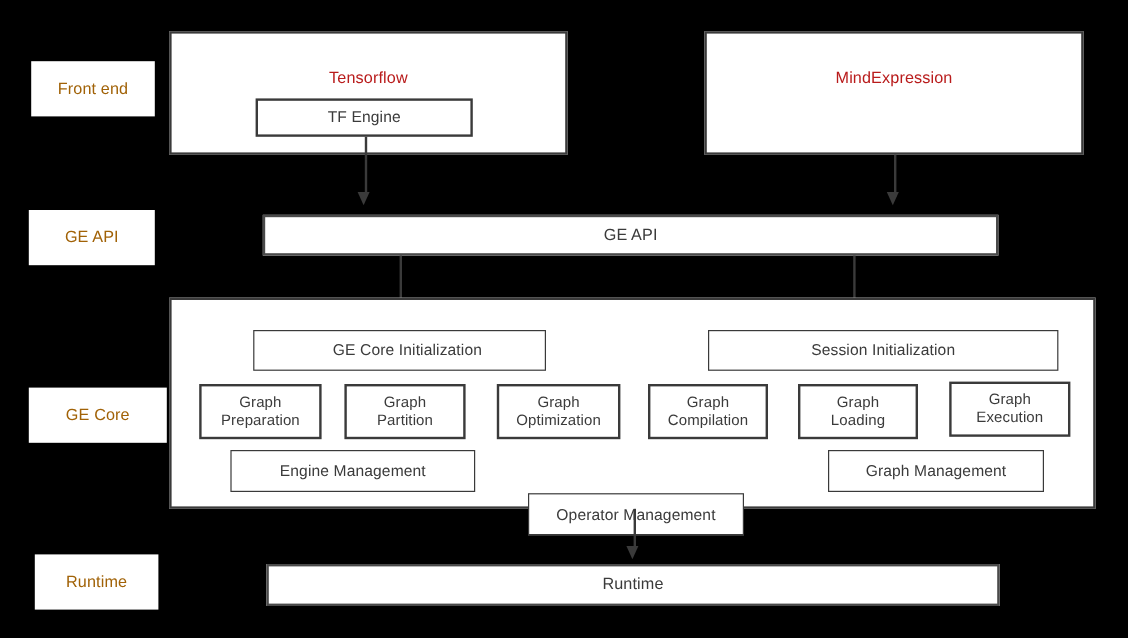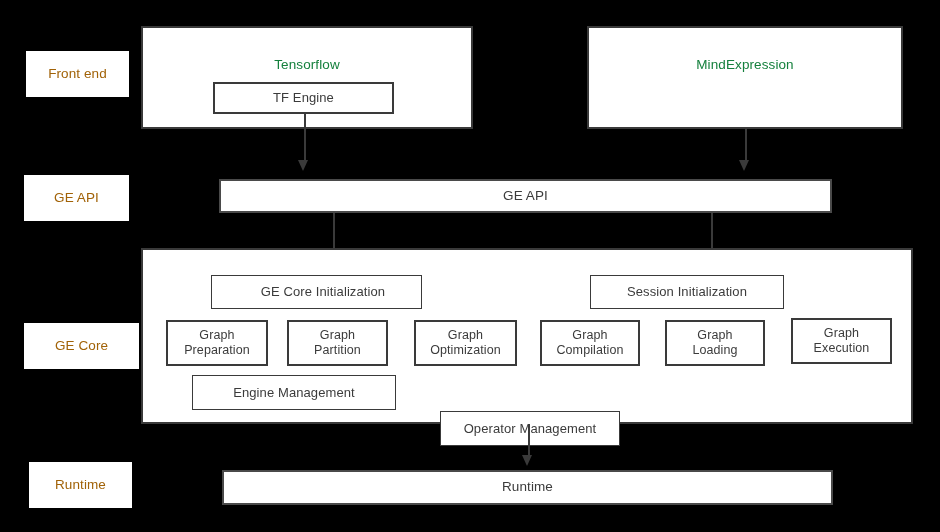--- a/index.html
+++ b/index.html
@@ -44,21 +44,21 @@
     border: 2px solid #3a3a3a;
     align-items: flex-start;
     justify-content: center;
     background: #ffffff;
   }
   .frame-title {
     position: absolute;
     left: 0;
     right: 0;
     text-align: center;
-    color: #15803d;
+    color: #b91c1c;
     font-size: 13.5px;
   }
 
   
   .node {
     border: 2px solid #3a3a3a;
   }
   .node.thin { border-width: 1.6px; }
 
   
@@ -121,23 +121,23 @@
   <div class="box bar" style="left:219px; top:179px; width:613px; height:34px;">GE API</div>
 
   <div class="conn-line" style="left:333px; top:213px; height:47px;"></div>
   <div class="conn-head" style="left:327px; top:258px;"></div>
 
   <div class="conn-line" style="left:711px; top:213px; height:47px;"></div>
   <div class="conn-head" style="left:705px; top:258px;"></div>
 
   <div class="box frame" style="left:141px; top:248px; width:772px; height:176px;"></div>
 
-  <div class="box node thin" style="left:211px; top:275px; width:211px; height:34px;padding-left:13px;">GE Core Initialization</div>
+  <div class="box node thin" style="left:211px; top:275px; width:244px; height:34px;padding-left:13px;">GE Core Initialization</div>
 
-  <div class="box node thin" style="left:590px; top:275px; width:194px; height:34px;">Session Initialization</div>
+  <div class="box node thin" style="left:590px; top:275px; width:292px; height:34px;">Session Initialization</div>
 
   <div class="box node" style="left:166px; top:320px; width:102px; height:46px;">
     <span class="lbl">Graph
 Preparation</span>
   </div>
 
   <div class="box node" style="left:287px; top:320px; width:101px; height:46px;">
     <span class="lbl">Graph
 Partition</span>
   </div>
@@ -159,19 +159,20 @@
 
   <div class="box node" style="left:791px; top:318px; width:101px; height:46px;">
     <span class="lbl">Graph
 Execution</span>
   </div>
 
   <div class="box node thin" style="left:192px; top:375px; width:204px; height:35px;">Engine Management</div>
 
   <div class="box node thin" style="left:440px; top:375px; width:180px; height:35px;margin-top:36px;">Operator Management</div>
 
+  <div class="box node thin" style="left:690px; top:375px; width:180px; height:35px;">Graph Management</div>
 
   <div class="conn-line" style="left:528px; top:424px; height:34px;"></div>
   <div class="conn-head" style="left:522px; top:455px;"></div>
 
   <div class="box bar" style="left:222px; top:470px; width:611px; height:35px;">Runtime</div>
 
 </div>
 
 </body></html>

